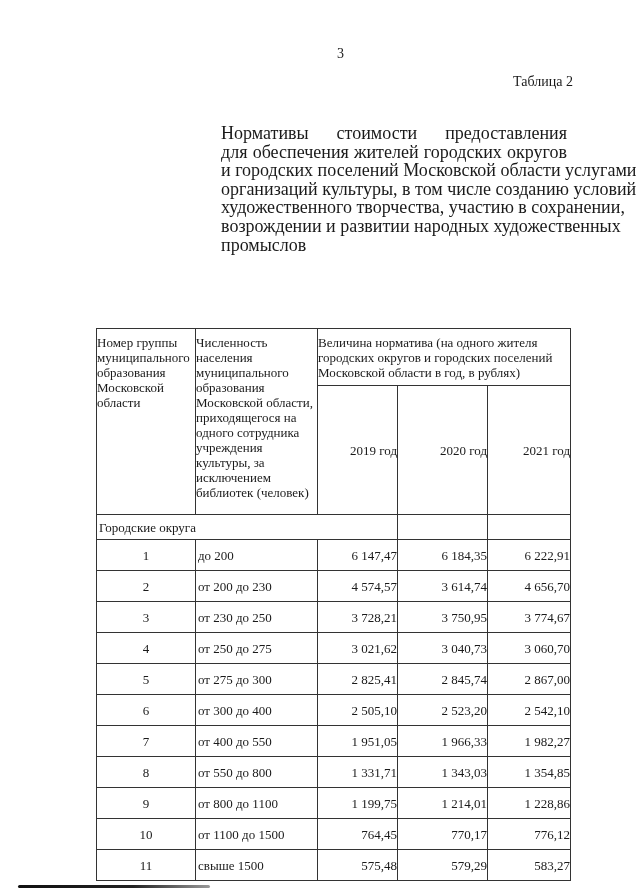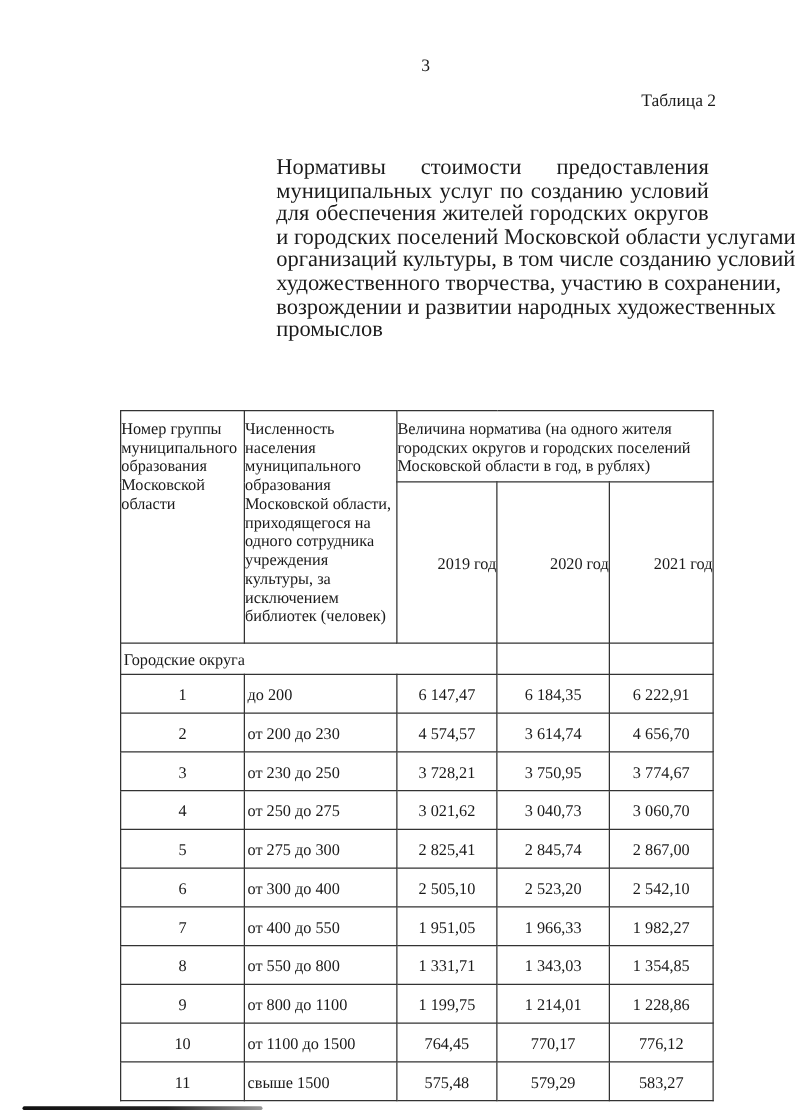--- a/index.html
+++ b/index.html
@@ -25,36 +25,35 @@
   .h-group { width: 98px; text-align: left; padding-top: 6px !important; }
   .h-pop { width: 121px; text-align: left; padding-top: 6px !important; }
   .h-value { height: 50px; text-align: left; padding-top: 6px !important; font-family: Liberation Serif, serif; }
   .h-year { height: 128px; text-align: right; vertical-align: middle !important; font-family: Liberation Serif, serif; }
   .c-y1 { width: 79px; } .c-y2 { width: 89px; } .c-y3 { width: 82px; }
   .section-row td { height: 24px; vertical-align: middle !important; }
   .section-label { padding-left: 2px !important; }
   .data-row td { height: 30px; vertical-align: middle !important; }
   .num { text-align: center; }
   .range { text-align: left; padding-left: 2px !important; }
-  .val { text-align: center; }
+  .val { text-align: right; }
   .footnote-rule {
     position: absolute; left: 18px; top: 885px; width: 192px; height: 3px;
     background: linear-gradient(to right, #111 0%, #222 60%, #999 100%);
     border-radius: 2px;
   }
 </style>
 </head>
 <body>
 
 <div class="page-number">3</div>
 <div class="table-label">Таблица 2</div>
 
 <div class="title" id="title">
     <span class="line">Нормативы стоимости предоставления</span>
-    <span class="line">муниципальных услуг по созданию условий</span>
     <span class="line">для обеспечения жителей городских округов</span>
     <span class="line">и городских поселений Московской области услугами</span>
     <span class="line">организаций культуры, в том числе созданию условий</span>
     <span class="line">художественного творчества, участию в сохранении,</span>
     <span class="line">возрождении и развитии народных художественных</span>
     <span class="line last">промыслов</span>
   </div>
 
 <table class="norms">
   <thead>

